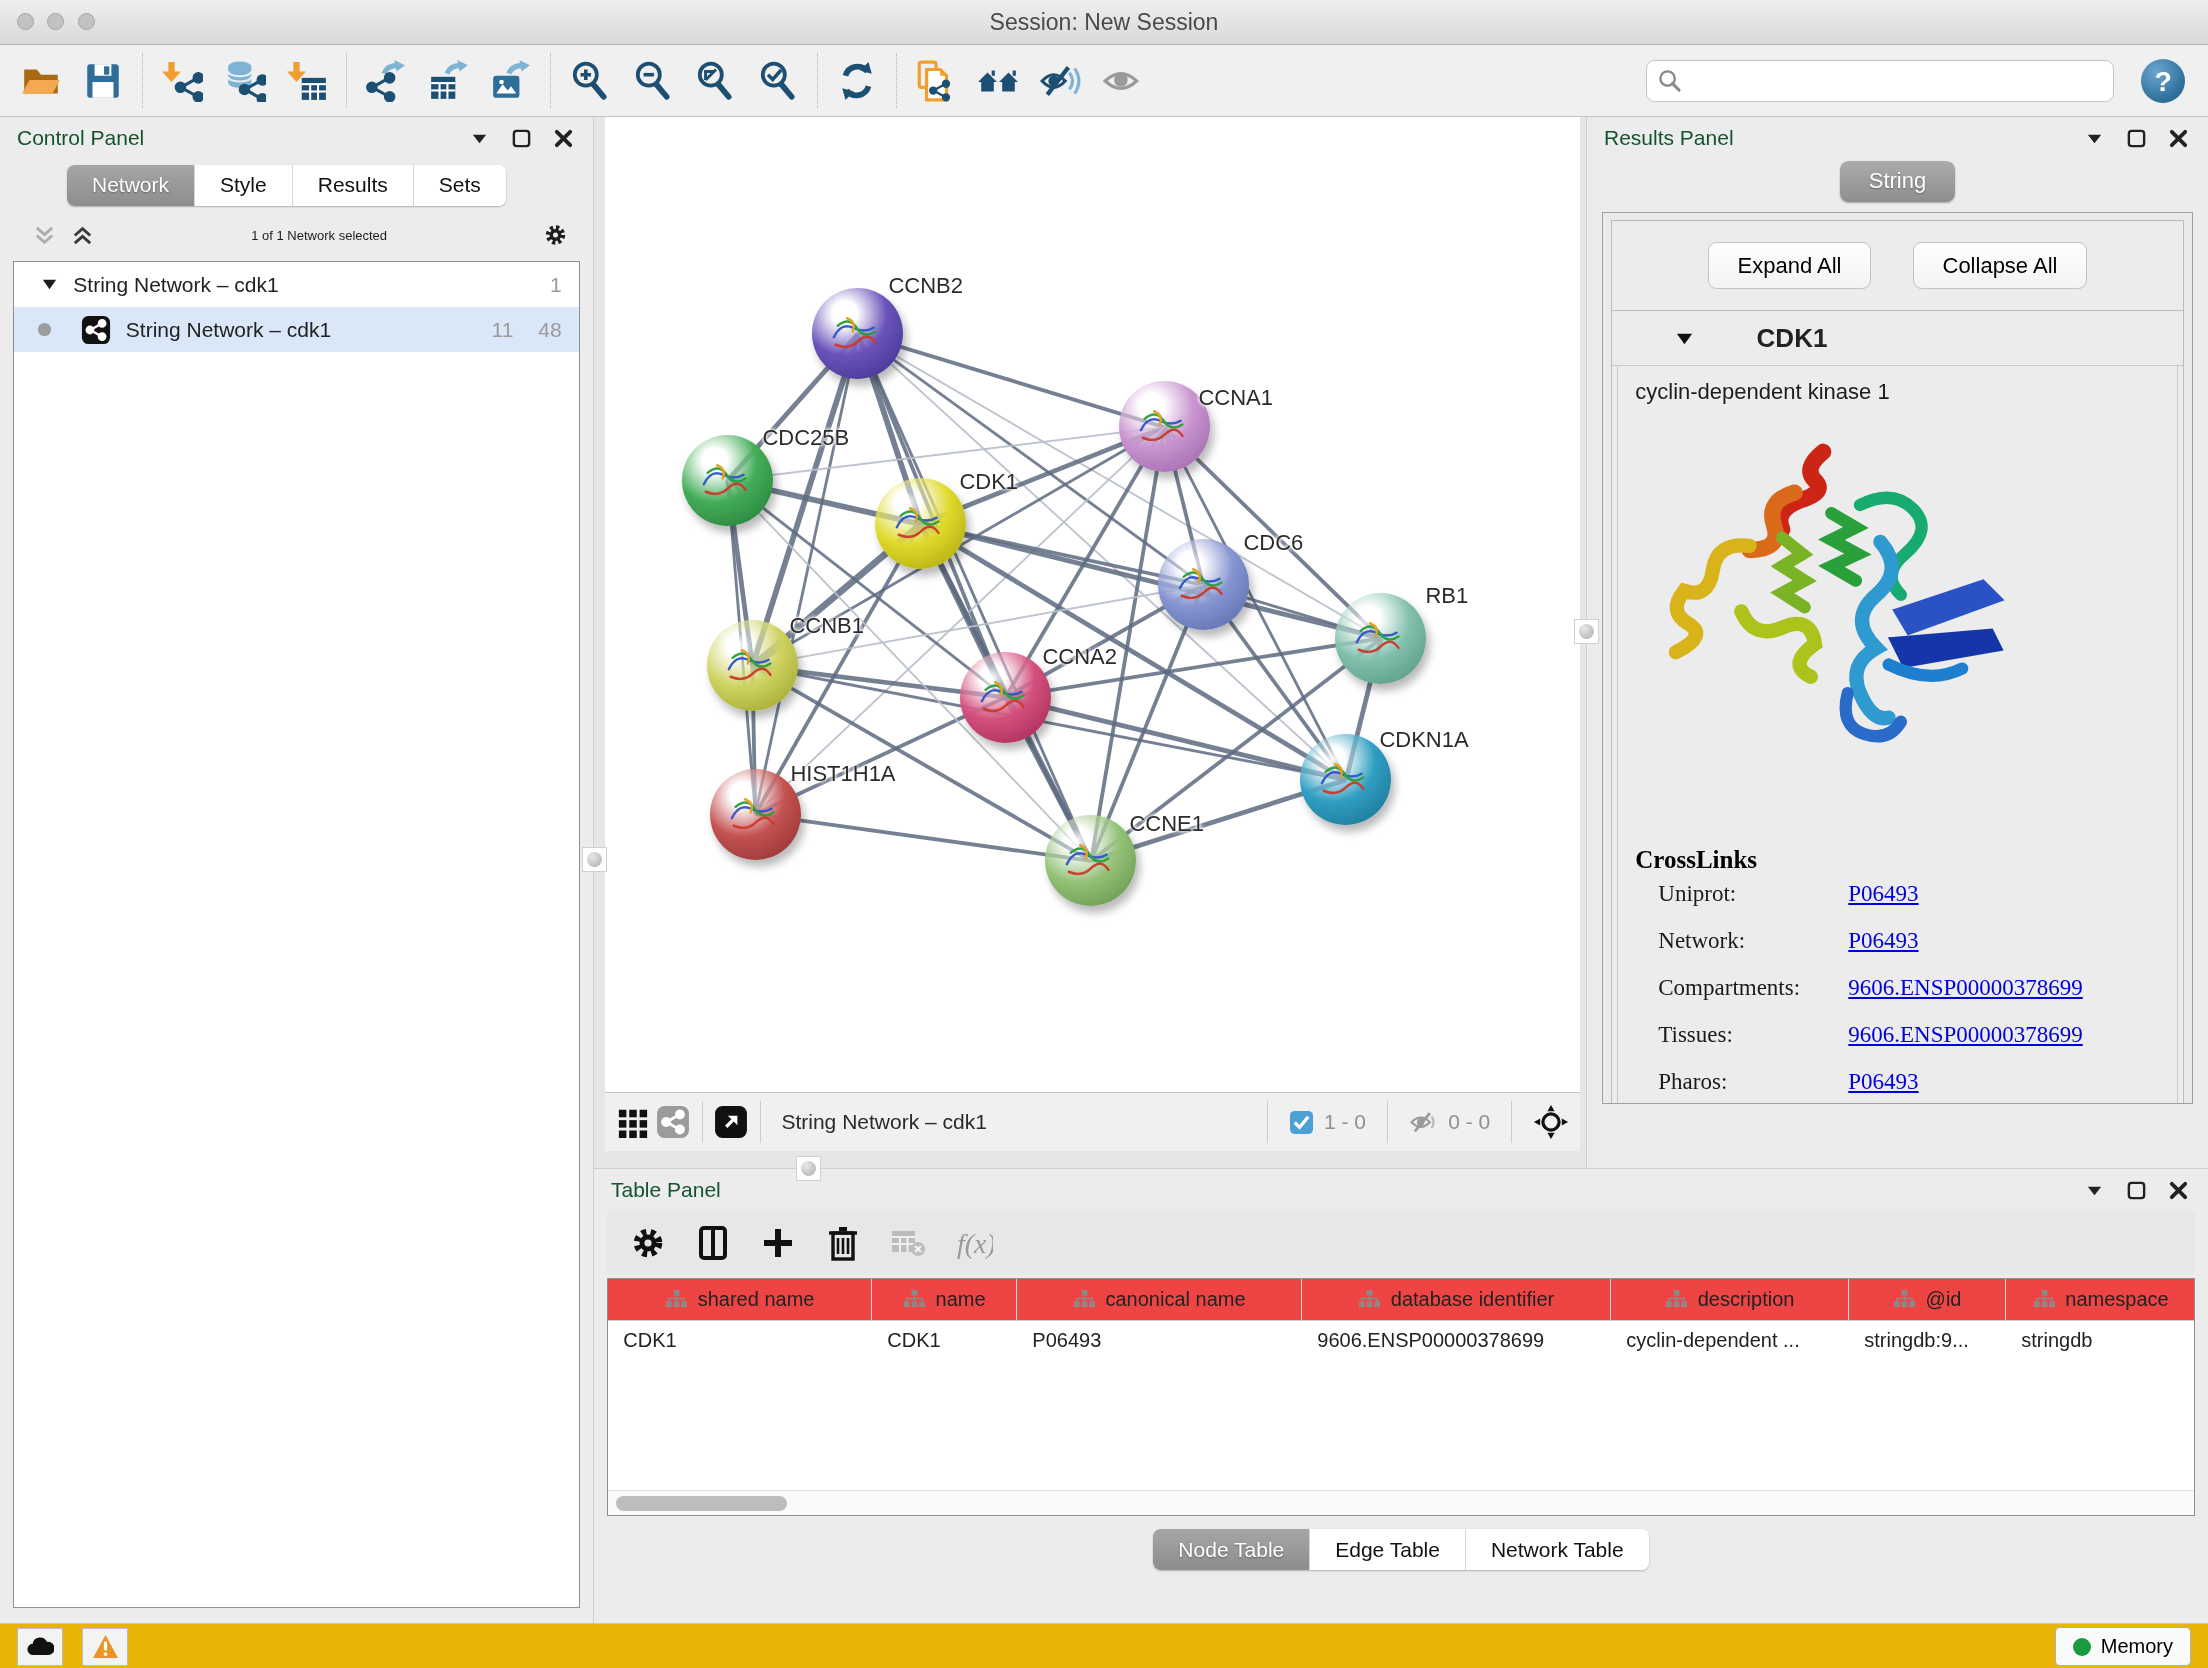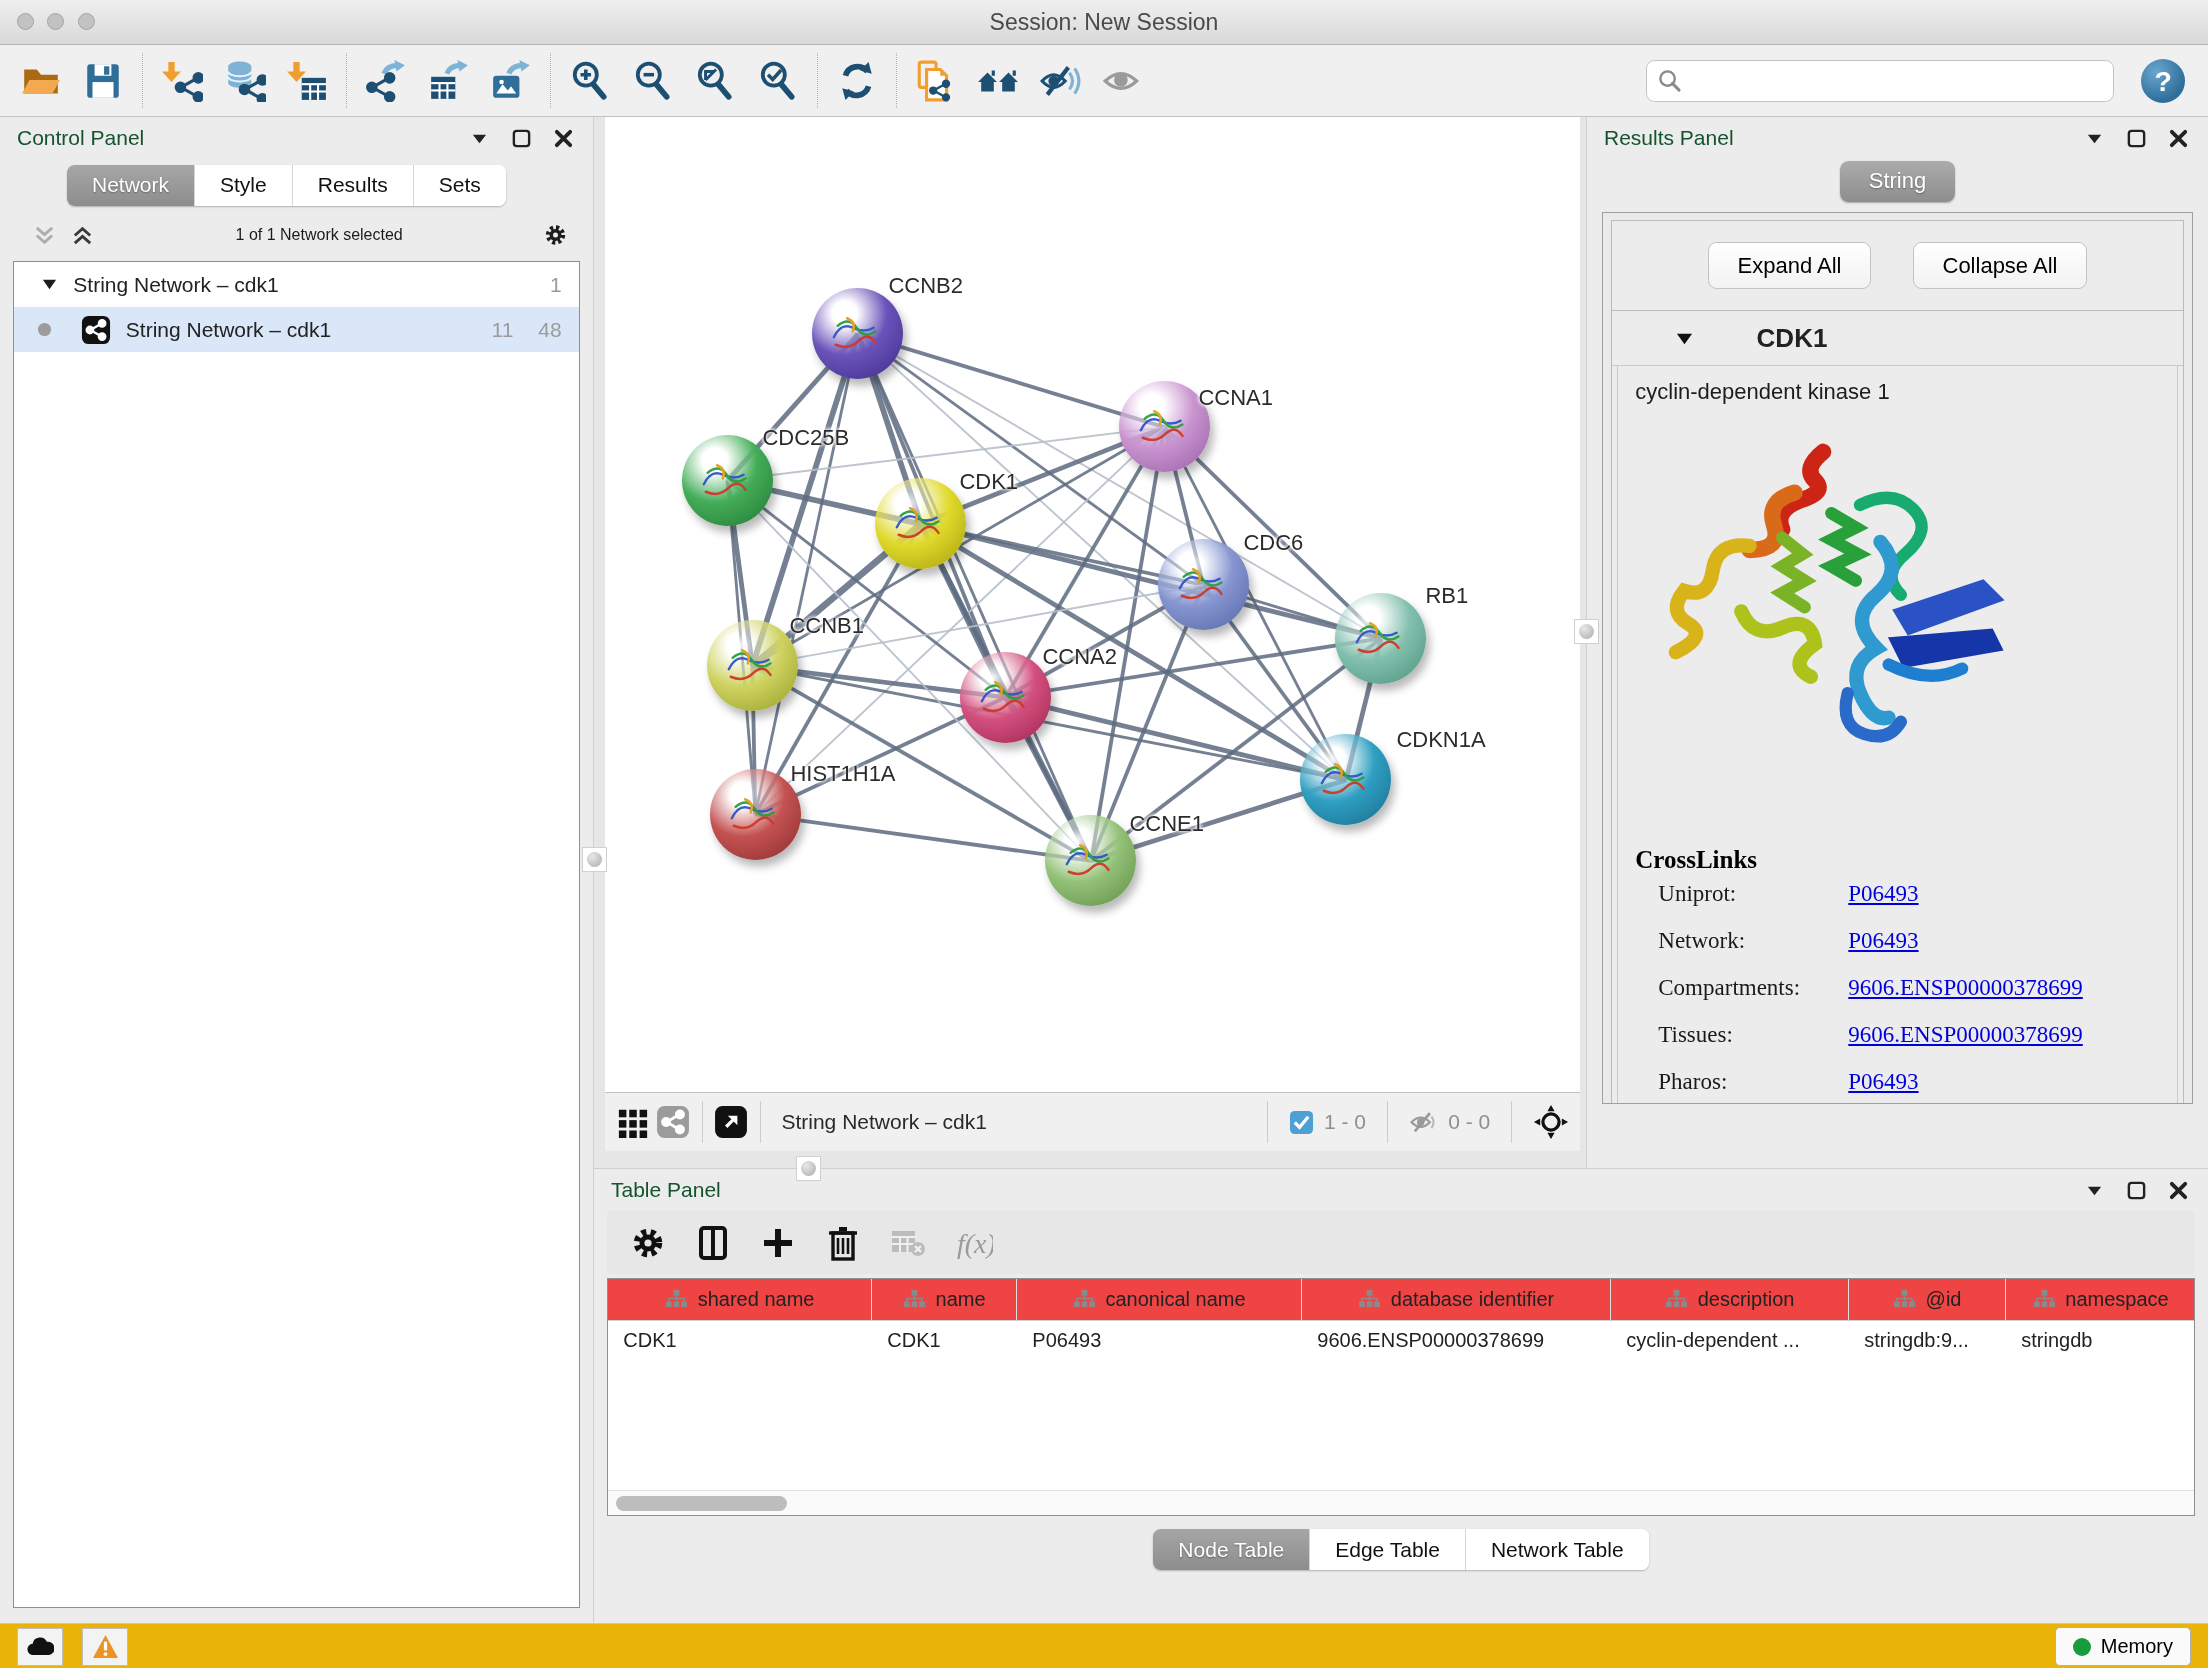--- a/index.html
+++ b/index.html
@@ -46,21 +46,21 @@
     border-right:1px solid #d6d6d6; cursor:pointer; white-space:nowrap; }
   .segtab:last-child { border-right:none; }
   .segtab.sel { background:linear-gradient(#a6a6a6,#8d8d8d); color:#fff;
     text-shadow:0 1px 1.9px rgba(0,0,0,.35); }
 
   
   .control-panel { position:absolute; left:0; top:0; width:594px; height:100%;
     background:#ececec; border-right:1.9px solid #cfcfcf; display:flex; flex-direction:column; }
   .cp-tabs-row { padding:5.7px 0 7.6px 67px; }
   .cp-status { display:flex; align-items:center; padding:9.5px 25px 7.6px 32px; }
-  .cp-status-label { flex:1; text-align:center; font-size:16px; color:#1c1c1c; }
+  .cp-status-label { flex:1; text-align:center; font-size:13px; color:#1c1c1c; }
   .tree-box { flex:1; margin:5.7px 13.3px 15px 13.3px; border:1.9px solid #8f8f8f; background:#fff; overflow:hidden; }
   .tree-row { height:45px; display:flex; align-items:center; font-size:21px; }
   .tree-row .count { color:#9b9b9b; }
   .tree-row.child { background:#d9e7f8; }
 
   
   .network-area { position:absolute; left:594px; top:0; width:992px; height:1051px; background:#e6e6e6; }
   .net-canvas { position:absolute; left:11.4px; top:0; width:975px; height:975px; background:#fff; }
   .net-canvas svg.edges { position:absolute; left:0; top:0; }
   .node { position:absolute; border-radius:50%; box-shadow:3.8px 6.7px 8.6px rgba(0,0,0,.28); }
@@ -575,21 +575,21 @@
         <div class="node" style="left: 695px; top: 617px; width: 91px; height: 91px; background: radial-gradient(circle at 36% 28%, rgba(255, 255, 255, 0.95) 0%, rgba(255, 255, 255, 0.45) 14%, rgb(47, 159, 194) 48%, rgb(26, 110, 142) 96%);">
           <svg width="63" height="53" viewBox="0 0 66 56">
             <g fill="none" stroke-width="2.6" stroke-linecap="round">
               <path d="M8 34q8-16 20-10t22 0" stroke="#2f55c8"></path>
               <path d="M12 22q12-10 20 2t20 4" stroke="#28a03c"></path>
               <path d="M10 42q14 6 24-4t18 2" stroke="#cc3a2a"></path>
               <path d="M22 14q10 4 6 14" stroke="#e0a020"></path>
             </g>
           </svg>
         </div>
-        <div class="node-label" style="left: 791px; top: 610px;">CDKN1A</div>
+        <div class="node-label" style="left: 774px; top: 610px;">CDKN1A</div>
         <div class="node" style="left: 105px; top: 652px; width: 91px; height: 91px; background: radial-gradient(circle at 36% 28%, rgba(255, 255, 255, 0.95) 0%, rgba(255, 255, 255, 0.45) 14%, rgb(196, 82, 82) 48%, rgb(142, 47, 47) 96%);">
           <svg width="63" height="53" viewBox="0 0 66 56">
             <g fill="none" stroke-width="2.6" stroke-linecap="round">
               <path d="M8 34q8-16 20-10t22 0" stroke="#2f55c8"></path>
               <path d="M12 22q12-10 20 2t20 4" stroke="#28a03c"></path>
               <path d="M10 42q14 6 24-4t18 2" stroke="#cc3a2a"></path>
               <path d="M22 14q10 4 6 14" stroke="#e0a020"></path>
             </g>
           </svg>
         </div>

